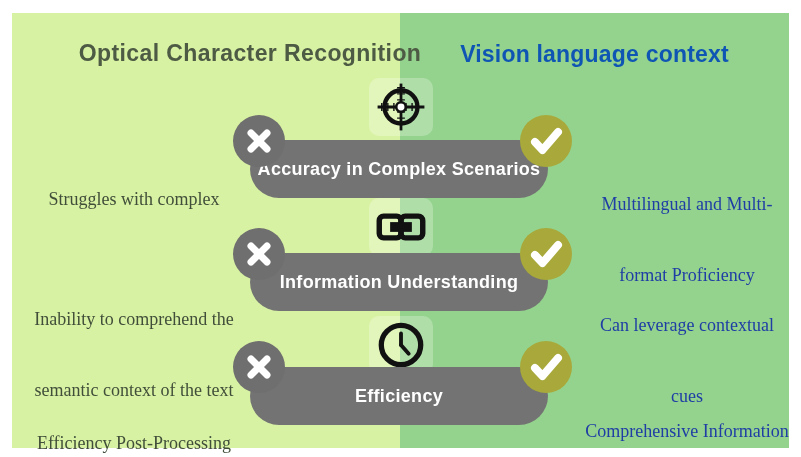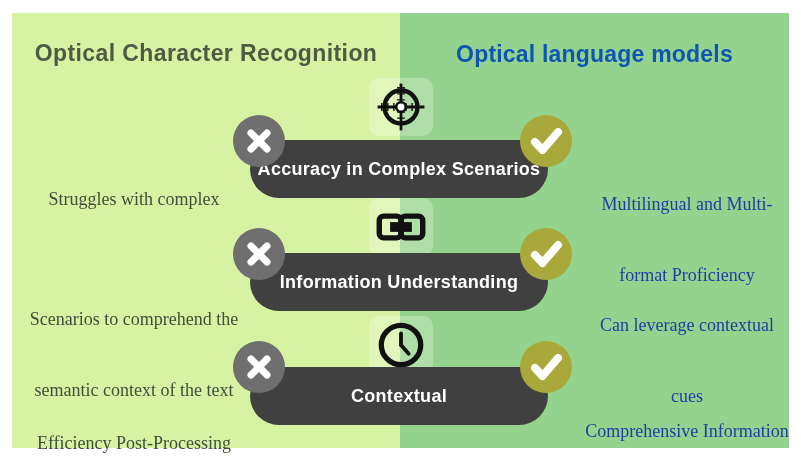--- a/index.html
+++ b/index.html
@@ -5,42 +5,42 @@
   html,body { margin:0; padding:0; background:#ffffff; }
   .canvas {
     position:relative; width:801px; height:457px; background:#ffffff;
     font-family:"Liberation Sans", sans-serif; overflow:hidden;
   }
   .bg-left  { position:absolute; left:12px; top:13px; width:388px; height:435px; background:#d8f2a3; }
   .bg-right { position:absolute; left:400px; top:13px; width:389px; height:435px; background:#94d38d; }
 
   .title-left {
     position:absolute; left:12px; top:40px; width:388px; text-align:center;
-    font-size:23px; font-weight:bold; color:#4d5a44; letter-spacing:0.4px;
+    font-size:23px; font-weight:bold; color:#4d5a44; letter-spacing:0.4px;padding-left:44px;
   }
   .title-right {
     position:absolute; left:400px; top:41px; width:389px; text-align:center;
     font-size:23px; font-weight:bold; color:#0f55b4; letter-spacing:0.2px;
   }
 
   .icon-backdrop {
     position:absolute; left:369px; width:64px; height:58px;
     background:rgba(255,255,255,0.25); border-radius:10px;
   }
   .icon-box {
     position:absolute; left:375px; width:52px; height:52px;
     display:flex; align-items:center; justify-content:center;
   }
   .bd-r1 { top:78px; }  .ic-r1 { top:81px; }
   .bd-r2 { top:198px; } .ic-r2 { top:201px; }
   .bd-r3 { top:316px; } .ic-r3 { top:319px; }
 
   .pill {
     position:absolute; left:250px; width:298px; height:58px;
-    background:#404040; border-radius:29px;
+    background:#737373; border-radius:29px;
     color:#ffffff; font-weight:bold; font-size:18px; letter-spacing:0.3px;
     text-align:center; line-height:58px; white-space:nowrap;
   }
   .pill-r1 { top:140px; } .pill-r2 { top:253px; } .pill-r3 { top:367px; }
 
   .badge { position:absolute; width:52px; height:52px; border-radius:50%;
            display:flex; align-items:center; justify-content:center; }
   .badge-x { left:233px; background:#6f6f6f; }
   .badge-check { left:520px; background:#a8a93a; }
   .bx-r1 { top:115px; } .bx-r2 { top:228px; } .bx-r3 { top:341px; }
@@ -57,21 +57,21 @@
 </style>
 </head>
 <body>
 
 <div class="canvas">
 
   <div class="bg-left"></div>
   <div class="bg-right"></div>
 
   <div class="title-left">Optical Character Recognition</div>
-  <div class="title-right">Optical language models</div>
+  <div class="title-right">Vision language context</div>
 
   <div class="icon-backdrop bd-r1"></div>
   <div class="icon-box ic-r1">
     <svg width="52" height="52" viewBox="-30 -30 60 60">
       <circle r="19" fill="none" stroke="#111" stroke-width="5"></circle>
       <line x1="0" y1="-27" x2="0" y2="27" stroke="#111" stroke-width="3.2"></line>
       <line x1="-27" y1="0" x2="27" y2="0" stroke="#111" stroke-width="3.2"></line>
       <line x1="0" y1="-23" x2="0" y2="23" stroke="#111" stroke-width="9" stroke-dasharray="1.6 5.4"></line>
       <line x1="-23" y1="0" x2="23" y2="0" stroke="#111" stroke-width="9" stroke-dasharray="1.6 5.4"></line>
       <circle r="5.5" fill="#fff" stroke="#111" stroke-width="3"></circle>
@@ -111,37 +111,37 @@
       <line x1="-8" y1="-8" x2="8" y2="8" stroke="#fff" stroke-width="7" stroke-linecap="round"></line>
       <line x1="-8" y1="8" x2="8" y2="-8" stroke="#fff" stroke-width="7" stroke-linecap="round"></line>
     </svg>
   </div>
   <div class="badge badge-check bx-r2">
     <svg width="38" height="38" viewBox="-19 -19 38 38">
       <path d="M -11 1 L -3.5 9 L 12 -9" fill="none" stroke="#fff" stroke-width="8" stroke-linecap="round" stroke-linejoin="round"></path>
     </svg>
   </div>
   <div class="side-text left-text lt-r2">
-    <span>Scenarios to comprehend the</span>
+    <span>Inability to comprehend the</span>
     <span>semantic context of the text</span>
   </div>
   <div class="side-text right-text rt-r2">
     <span>Can leverage contextual</span>
     <span>cues</span>
   </div>
 
   <div class="icon-backdrop bd-r3"></div>
   <div class="icon-box ic-r3">
     <svg width="50" height="50" viewBox="-26 -26 52 52">
       <circle r="20.5" fill="none" stroke="#111" stroke-width="5.5"></circle>
       <line x1="0" y1="0" x2="0" y2="-12" stroke="#111" stroke-width="4" stroke-linecap="round"></line>
       <line x1="0" y1="0" x2="8" y2="9" stroke="#111" stroke-width="4" stroke-linecap="round"></line>
     </svg>
   </div>
-  <div class="pill pill-r3">Contextual</div>
+  <div class="pill pill-r3">Efficiency</div>
   <div class="badge badge-x bx-r3">
     <svg width="32" height="32" viewBox="-16 -16 32 32">
       <line x1="-8" y1="-8" x2="8" y2="8" stroke="#fff" stroke-width="7" stroke-linecap="round"></line>
       <line x1="-8" y1="8" x2="8" y2="-8" stroke="#fff" stroke-width="7" stroke-linecap="round"></line>
     </svg>
   </div>
   <div class="badge badge-check bx-r3">
     <svg width="38" height="38" viewBox="-19 -19 38 38">
       <path d="M -11 1 L -3.5 9 L 12 -9" fill="none" stroke="#fff" stroke-width="8" stroke-linecap="round" stroke-linejoin="round"></path>
     </svg>

